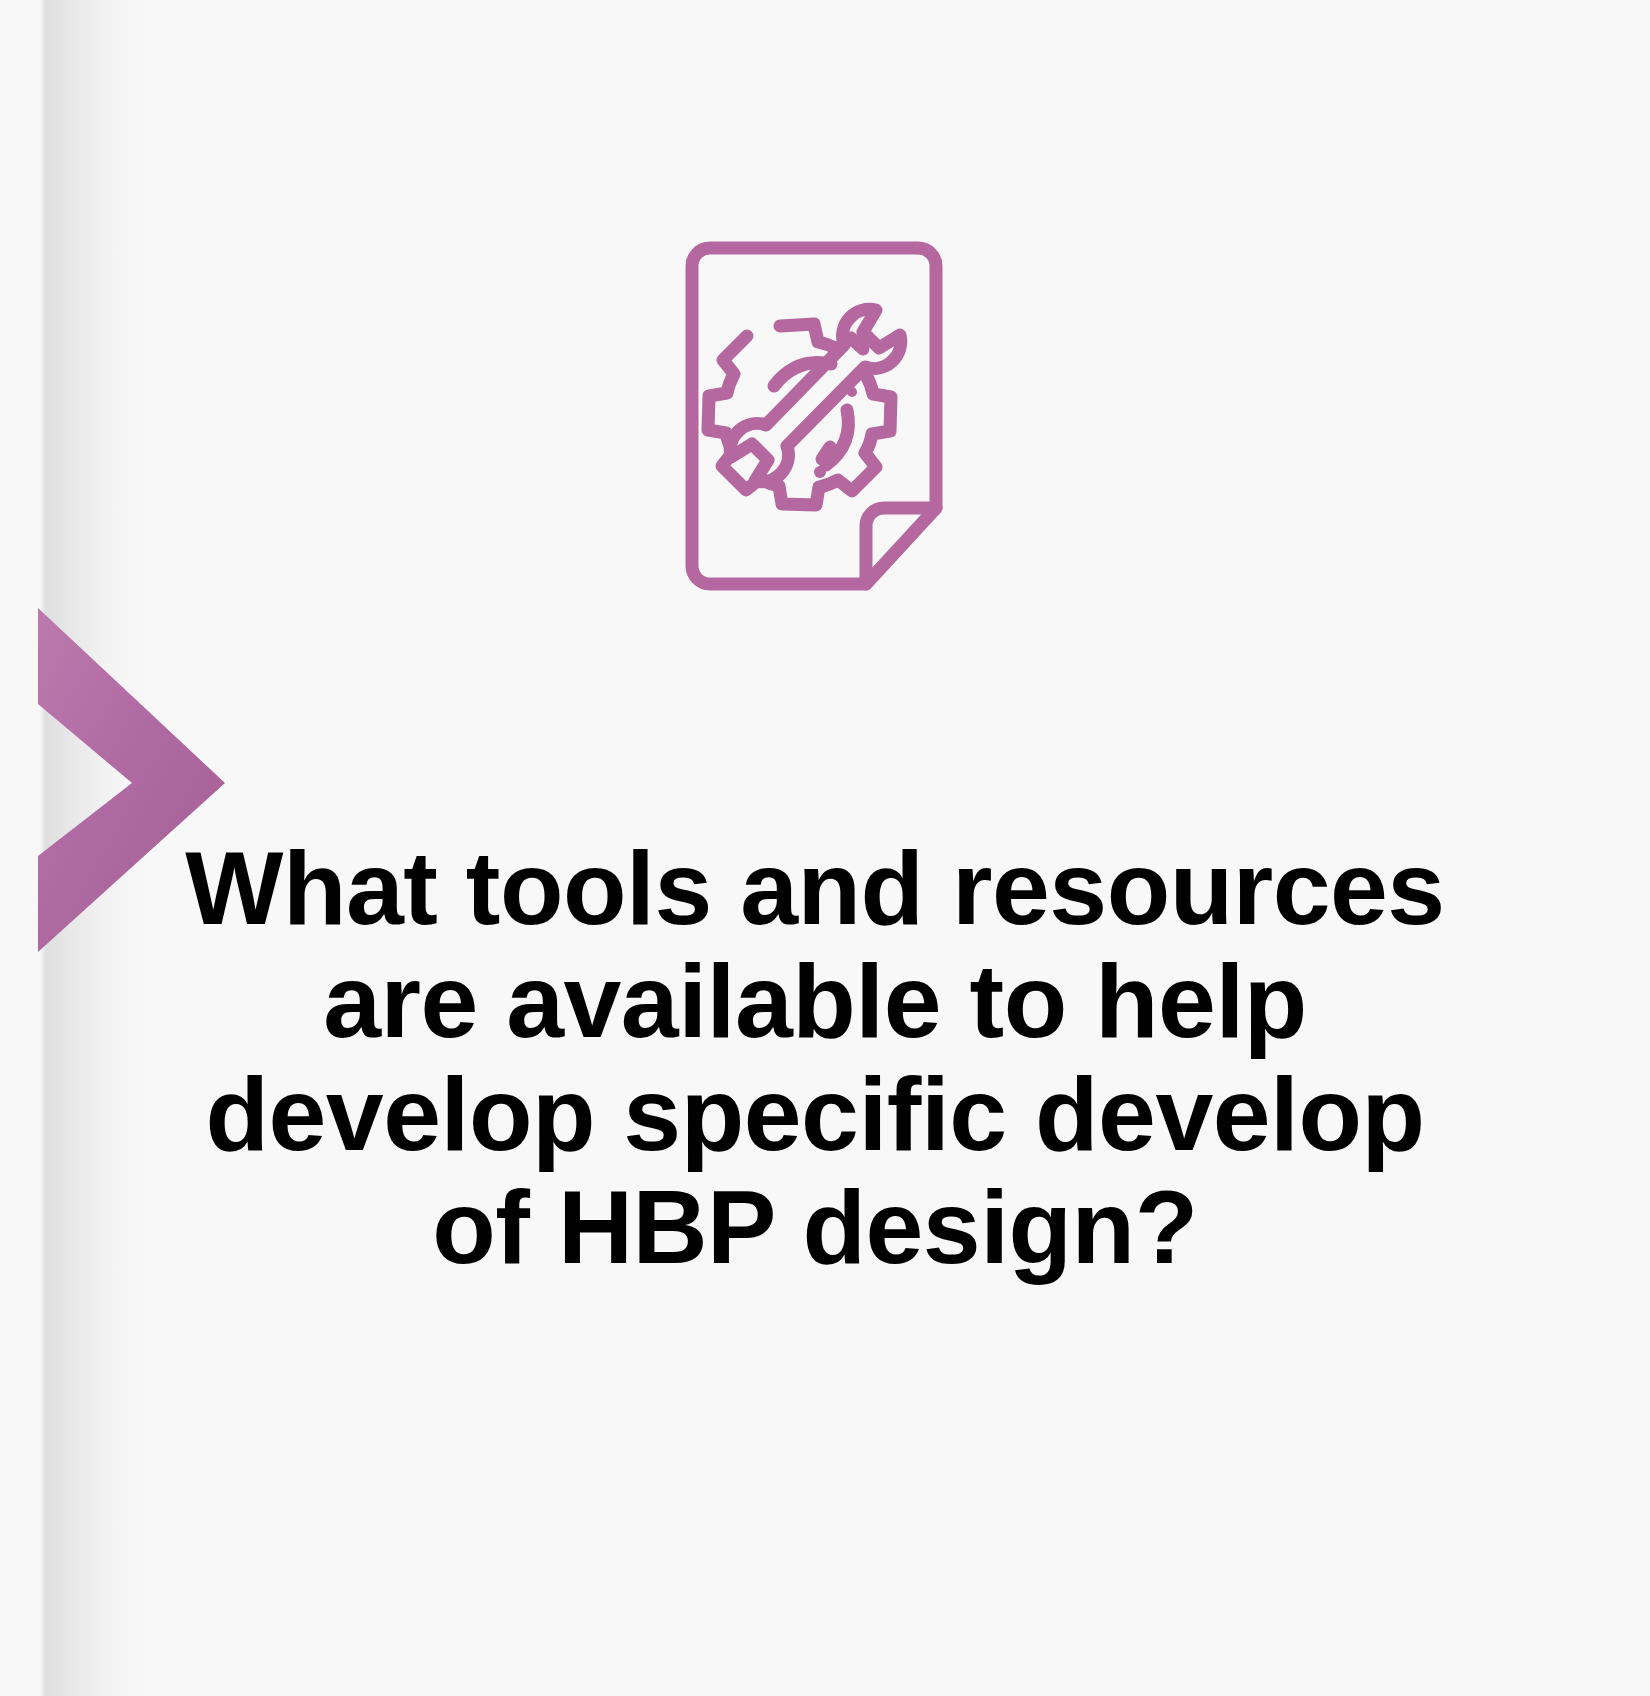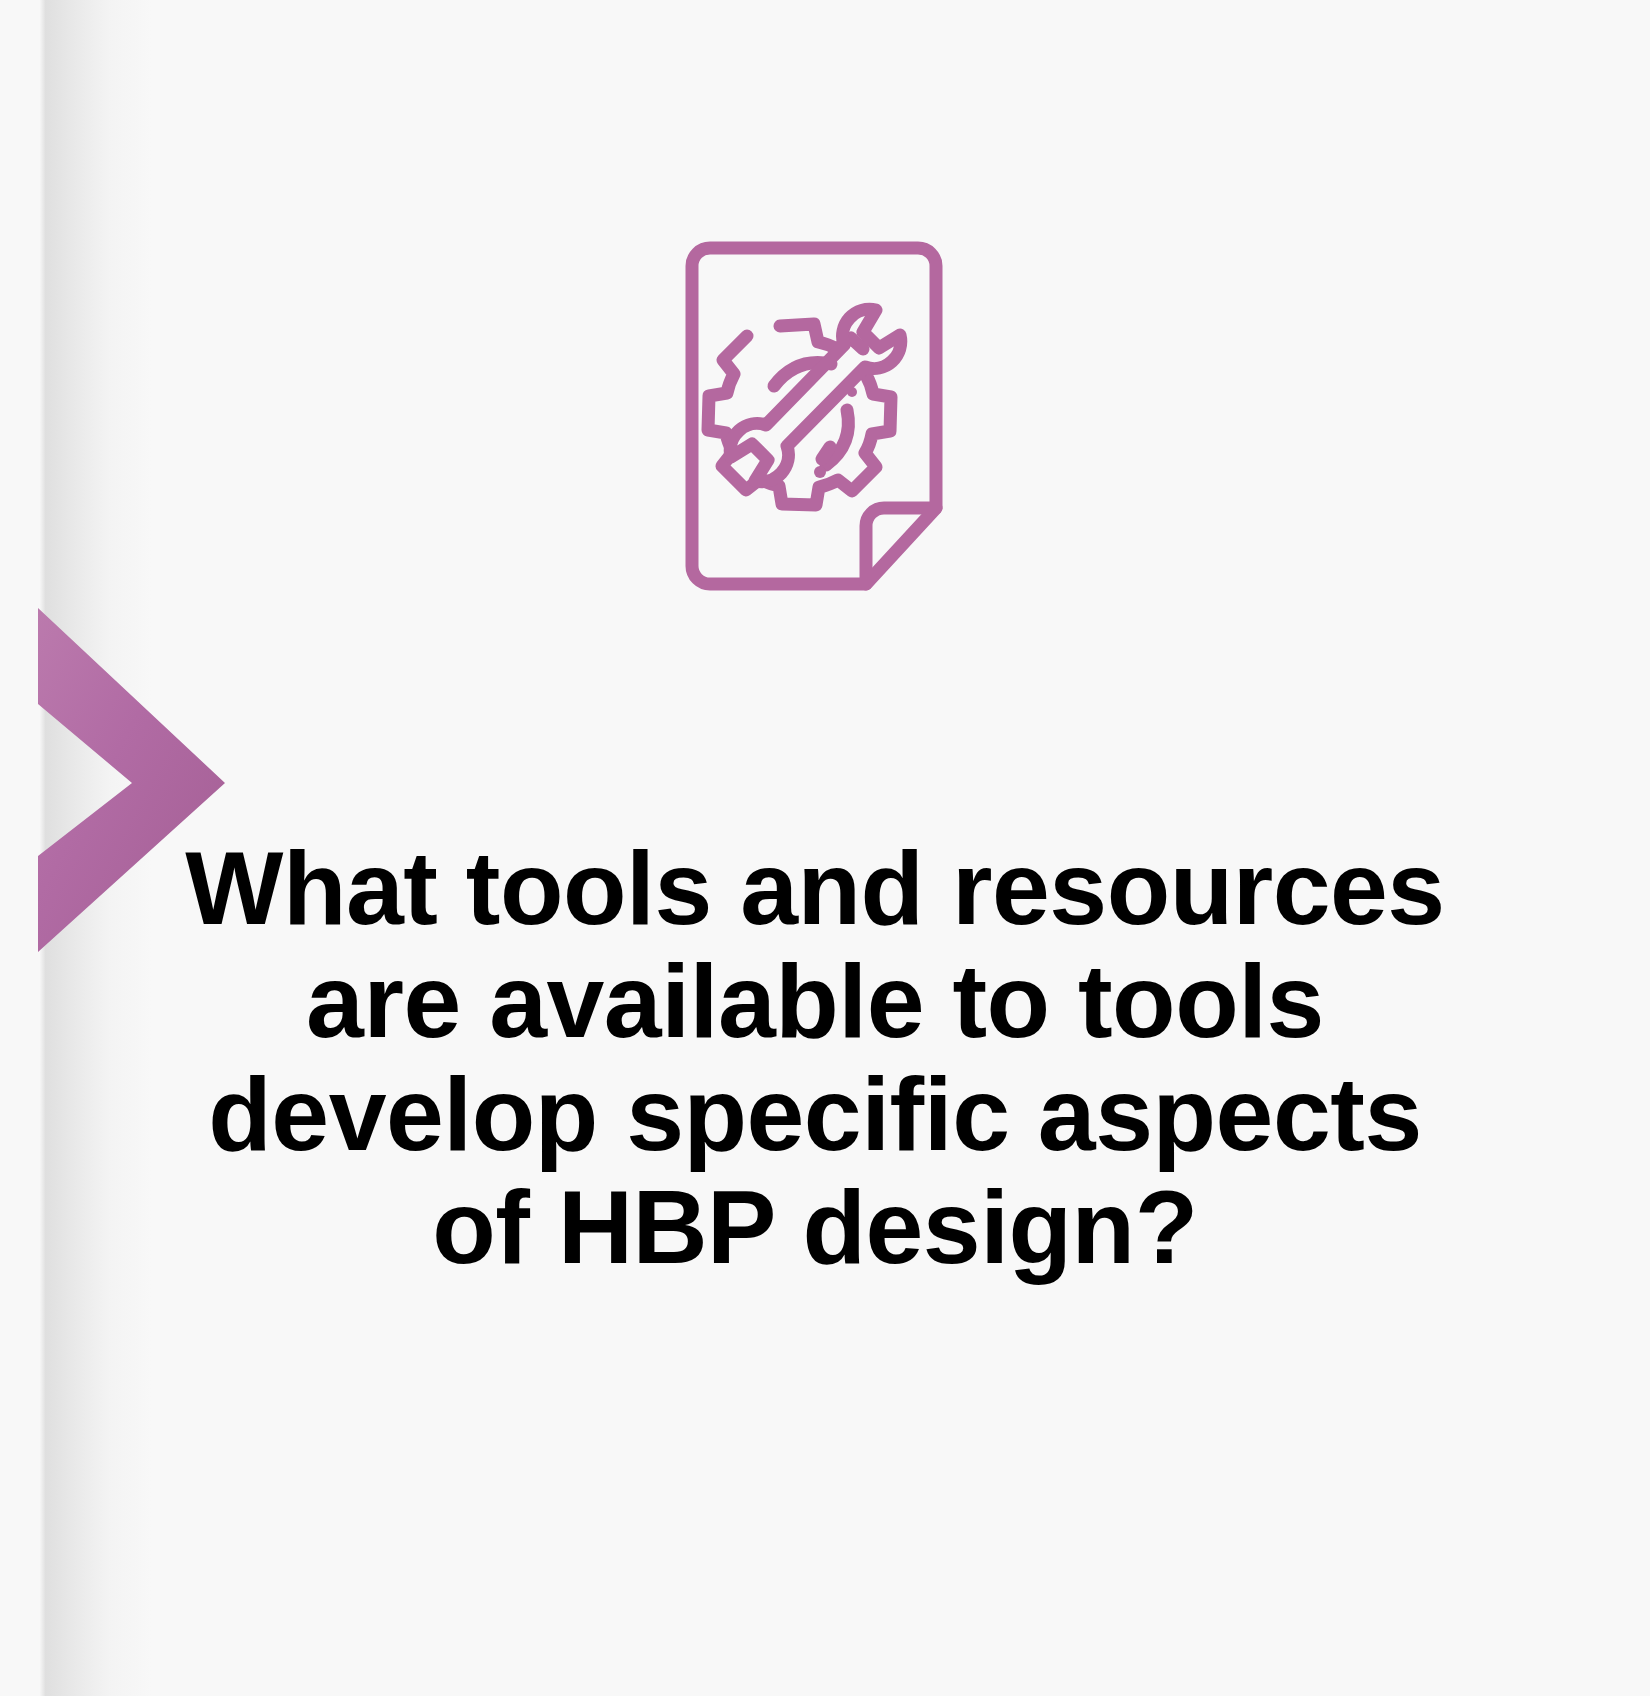--- a/index.html
+++ b/index.html
@@ -135,15 +135,15 @@
                L 96 185
                a 27 27 0 0 0 -35 32
                l 21 -13 l 16 16 l -13 21
                a 27 27 0 0 0 32 -35
                L 195 127
                a 27 27 0 0 0 35 -32
                l -21 13 l -16 -16 Z"></path>
     </svg>
   </div>
 
-  <div id="question">What tools and resources are available to tools develop specific aspects of HBP design?</div>
+  <div id="question">What tools and resources are available to help develop specific develop of HBP design?</div>
 
 </div>
 
 </body></html>

